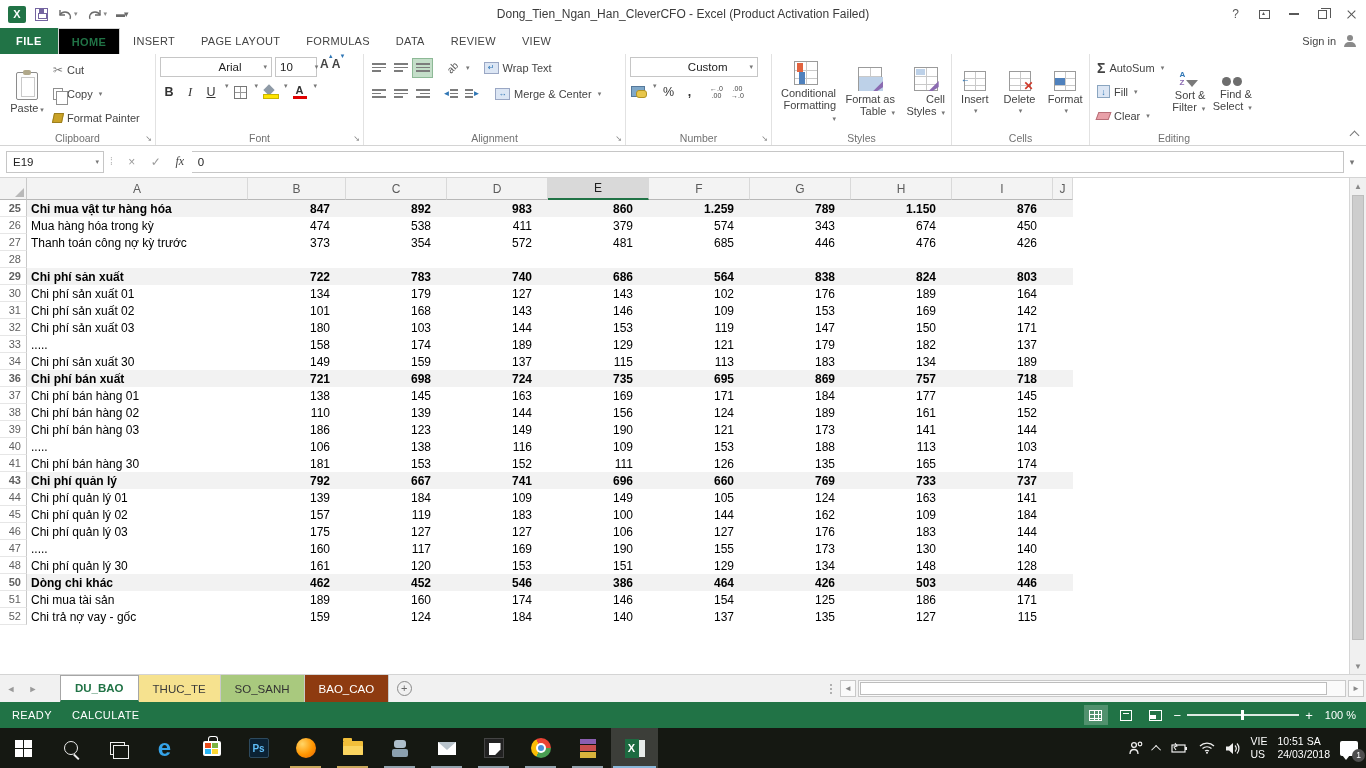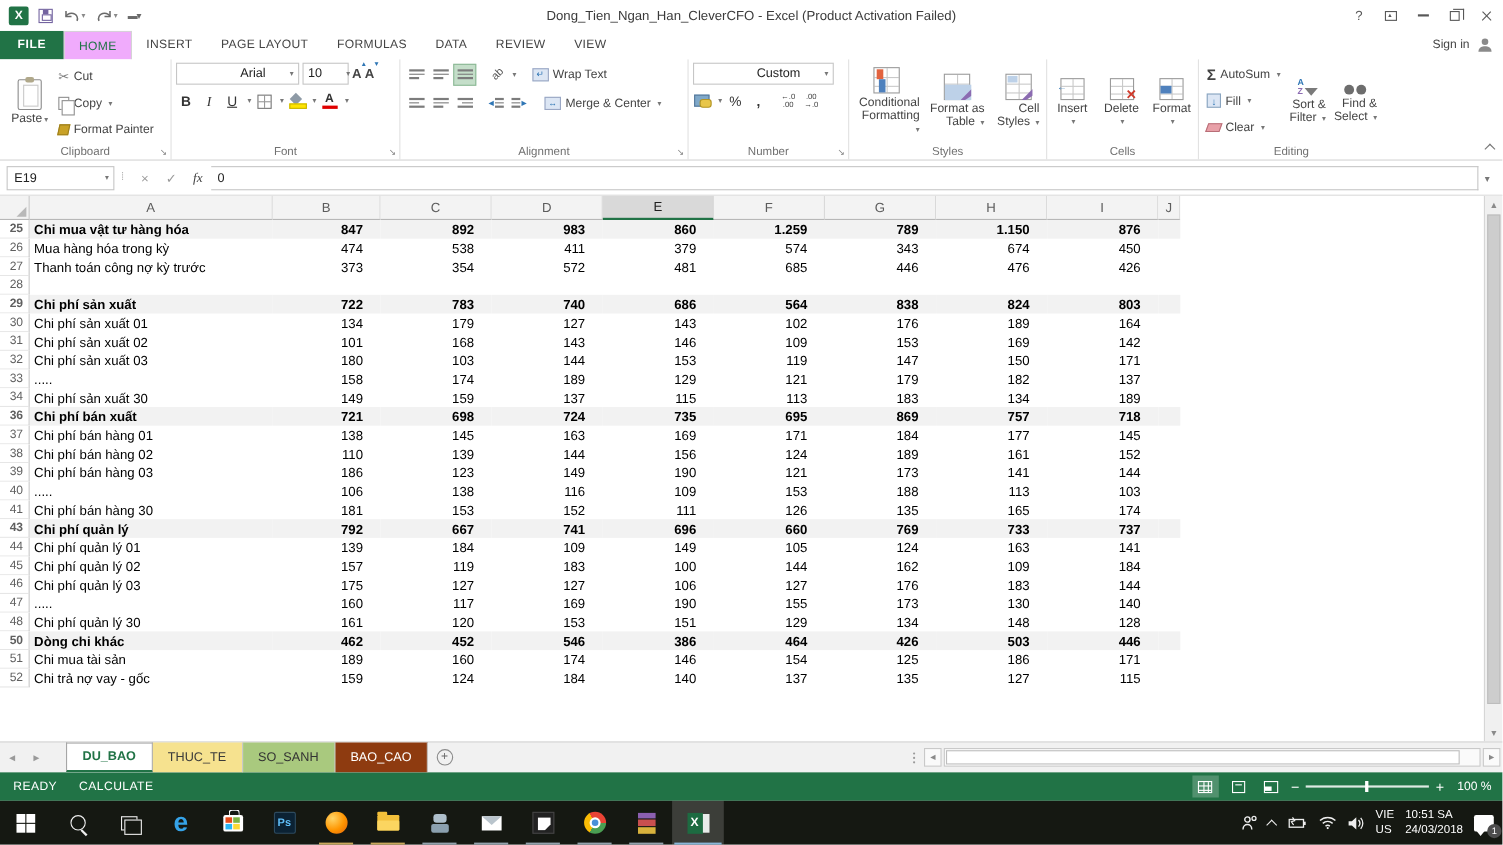--- a/index.html
+++ b/index.html
@@ -24,21 +24,21 @@
   .ico-close { position:relative; width:11px; height:11px; }
   .ico-close::before,.ico-close::after { content:""; position:absolute; top:5px; left:0; width:11px; height:1.4px; background:#585858; }
   .ico-close::before { transform:rotate(45deg);} .ico-close::after { transform:rotate(-45deg);}
   .ico-ribbonopt { width:11px; height:9px; border:1px solid #585858; position:relative; }
   .ico-ribbonopt::before { content:"▴"; position:absolute; top:-2px; left:2px; font-size:6px; color:#585858; }
 
   
   .tabs-row { height:26px; background:#fff; display:flex; align-items:stretch; font-size:11px; }
   .tab-file { background:#217346; color:#fff; padding:0 16px; display:flex; align-items:center; font-weight:bold; letter-spacing:.5px; }
   .rtab { padding:0 13px; display:flex; align-items:center; color:#444; letter-spacing:.3px; }
-  .rtab.active { color:#217346; background:#f0abfc; border:1px solid #d4d4d4; border-bottom:0; font-weight:normal; }
+  .rtab.active { color:#217346; background:#000000; border:1px solid #d4d4d4; border-bottom:0; font-weight:bold; }
   .signin { margin-left:auto; display:flex; align-items:center; color:#444; padding-right:10px; gap:8px; }
   .person-glyph { width:12px; height:12px; position:relative; }
   .person-glyph::before { content:""; position:absolute; top:0; left:3px; width:6px; height:6px; border-radius:50%; background:#8a8a8a; }
   .person-glyph::after { content:""; position:absolute; bottom:0; left:0; width:12px; height:5px; border-radius:6px 6px 0 0; background:#8a8a8a; }
 
   
   .ribbon { height:92px; background:#fff; border-bottom:1px solid #d4d4d4; display:flex; position:relative; font-size:11px; color:#444; }
   .rgroup { position:relative; border-right:1px solid #e2e2e2; padding:3px 4px 16px 4px; display:flex; }
   .glabel { position:absolute; bottom:1px; left:0; right:0; text-align:center; font-size:10.5px; color:#717171; }
   .launcher { position:absolute; bottom:2px; right:3px; font-size:8px; color:#838383; }
@@ -52,21 +52,21 @@
   .clipboard-ico::before { content:""; position:absolute; top:-3px; left:6px; width:8px; height:5px; background:#b0a88a; border-radius:2px; }
   .clipboard-ico::after { content:""; position:absolute; top:4px; left:4px; width:12px; height:18px; background:#fff; border:1px solid #c9c9c9; }
   .scissors { color:#7a7a7a; font-size:12px; }
   .copy-ico { width:10px; height:12px; border:1px solid #8f8f8f; background:#fff; position:relative; }
   .copy-ico::before { content:""; position:absolute; top:2px; left:2px; width:10px; height:12px; border:1px solid #8f8f8f; background:#fff; }
   .fp-ico { width:10px; height:10px; background:#c9a227; transform:skewX(-12deg); border:1px solid #9d7f1e; }
 
   
   .combo { border:1px solid #c6c6c6; background:#fff; height:20px; display:flex; align-items:center; padding:0 4px; gap:4px; }
   .combo .cv { flex:1; font-size:11.5px; color:#222; }
-  .fsz-row { display:flex; gap:3px; align-items:center; }
+  .fsz-row { display:flex; gap:3px; align-items:flex-start; }
   .fbtn { min-width:18px; height:20px; display:flex; align-items:center; justify-content:center; font-size:12.5px; color:#333; }
   .bold-b { font-weight:bold; } .ital-i { font-style:italic; font-family:"Liberation Serif",serif; }
   .undl-u { text-decoration:underline; }
   .grid-ico { width:13px; height:13px; border:1px solid #777;
     background:linear-gradient(#999,#999) center/100% 1px no-repeat, linear-gradient(#999,#999) center/1px 100% no-repeat; }
   .fill-ico { width:14px; height:14px; position:relative; }
   .fill-ico::before { content:""; position:absolute; top:1px; left:2px; width:8px; height:8px; background:#8e9aa6; transform:rotate(45deg); }
   .fill-ico::after { content:""; position:absolute; bottom:0; left:0; width:14px; height:3px; background:#ffe400; border:1px solid #c9b500; }
   .fcolor-ico { width:14px; height:14px; position:relative; font-size:11px; font-weight:bold; color:#333; text-align:center; line-height:11px; }
   .fcolor-ico::after { content:""; position:absolute; bottom:0; left:0; width:14px; height:3px; background:#e00000; }

